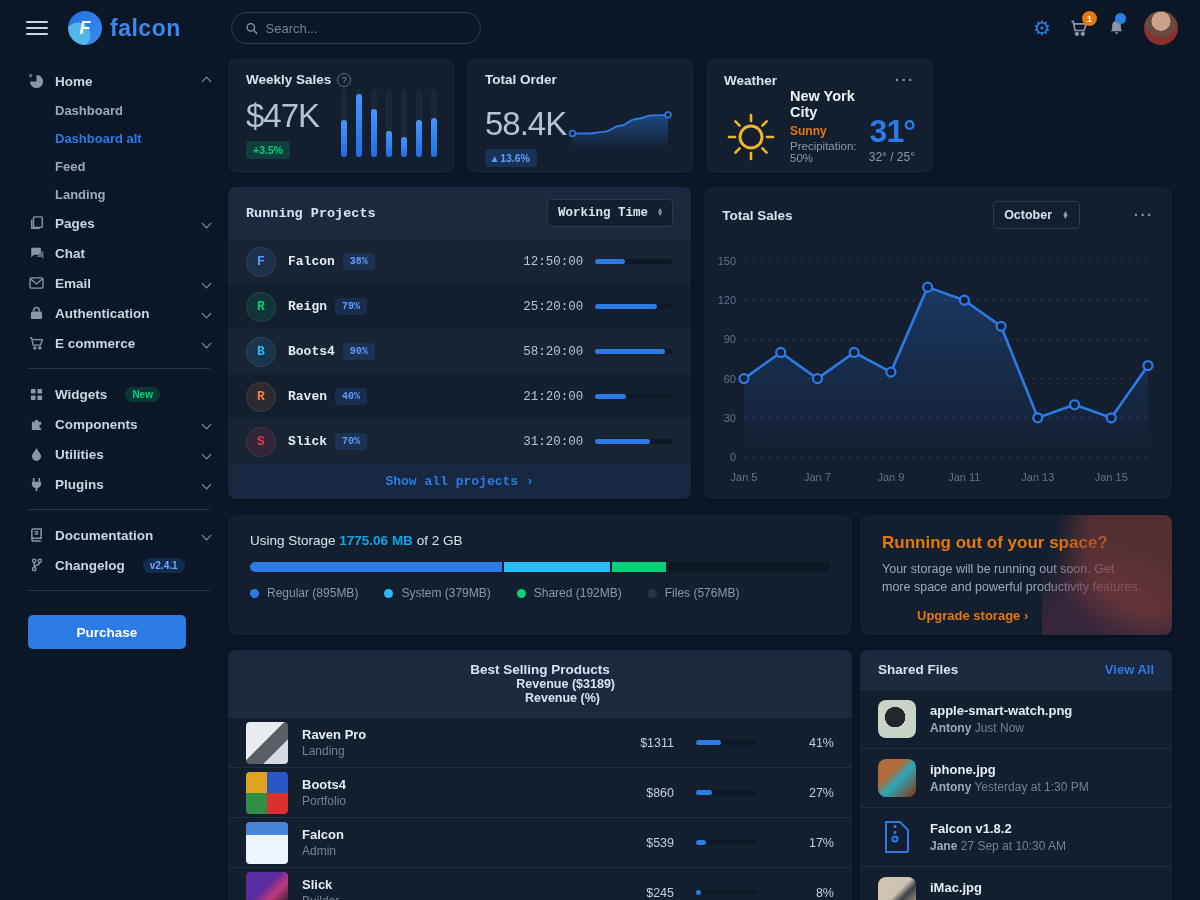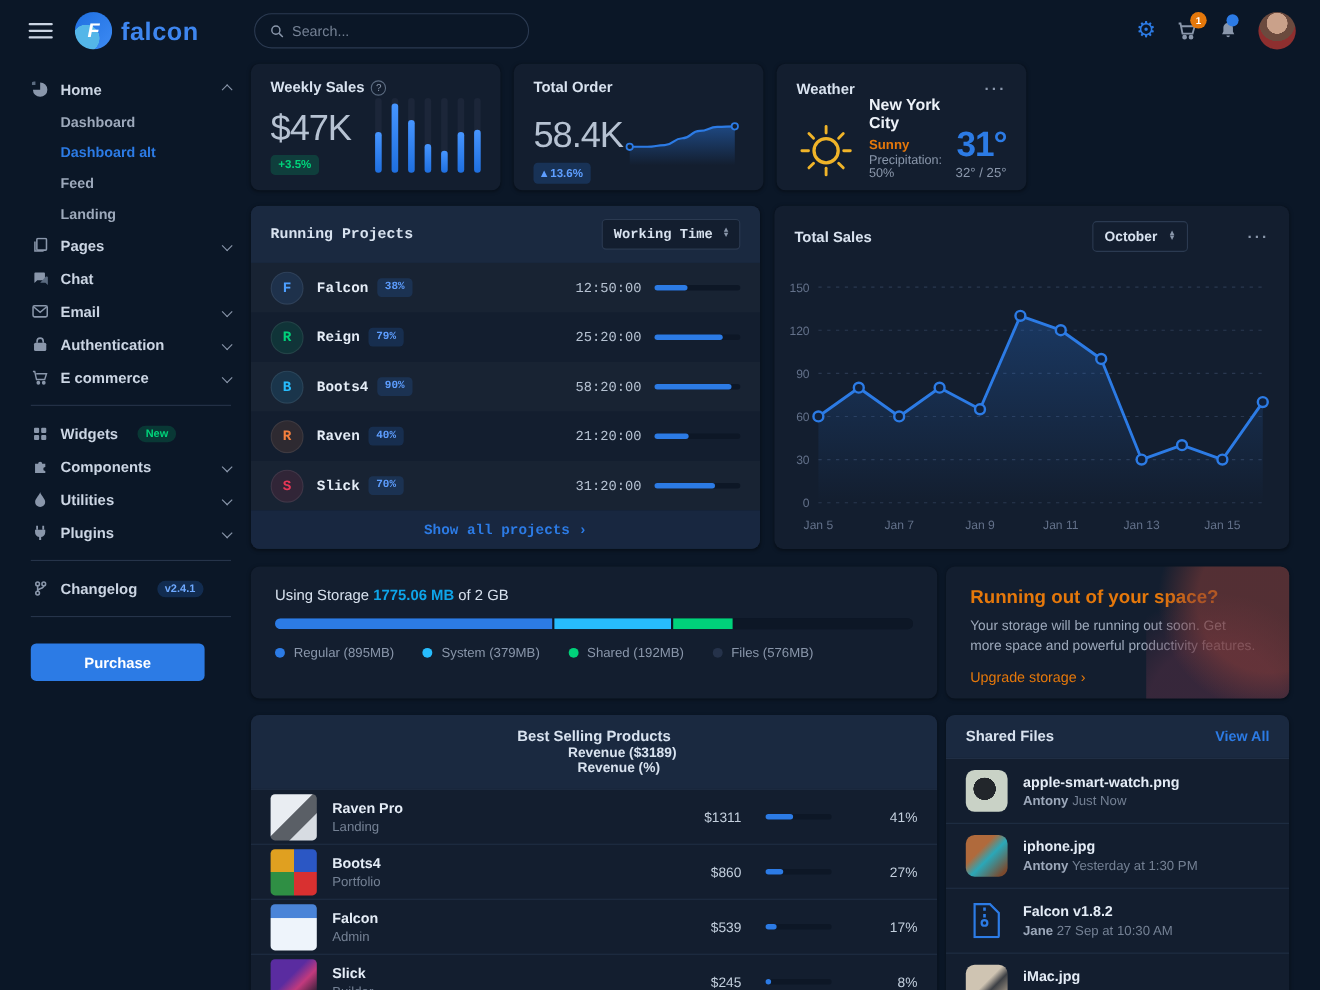--- a/index.html
+++ b/index.html
@@ -137,21 +137,21 @@
   .storage-legend .legend-item { font-size:12px; color:#8a97ab; }
 
   
   .space-card { padding:18px 22px; height:120px; position:relative; }
   .space-card::after { content:""; position:absolute; right:-30px; top:-20px; width:160px; height:170px;
     background:radial-gradient(circle at 70% 30%, rgba(136,61,56,.55) 0 40%, transparent 62%),
                radial-gradient(circle at 40% 90%, rgba(90,48,70,.5) 0 35%, transparent 60%);
     pointer-events:none; }
   .space-title { color:#e5780b; font-weight:bold; font-size:17px; margin-bottom:7px; }
   .space-body { color:#9da9bb; font-size:12.5px; line-height:1.45; width:260px; margin-bottom:12px; }
-  .space-link { color:#e5780b; font-weight:normal; font-size:13px; cursor:pointer; }
+  .space-link { color:#e5780b; font-weight:bold; font-size:13px; cursor:pointer;margin-left:35px; }
 
   
   .table-header { background:#1a2940; display:flex; align-items:center; padding:12px 18px;flex-direction:column; }
   .th-rev { width:150px; text-align:right; color:#d8e2ef; font-weight:bold; font-size:12.5px; }
   .th-pct { width:120px; text-align:right; color:#d8e2ef; font-weight:bold; font-size:12.5px; }
   .product-row { display:flex; align-items:center; padding:8px 18px; height:50px; border-top:1px solid #202e44; }
   .product-row:first-of-type { border-top:0; }
   .p-thumb { width:42px; height:42px; border-radius:4px; margin-right:14px; flex:0 0 42px; }
   .p-info { flex:1; }
   .p-name { color:#e4ecf6; font-weight:bold; font-size:13px; }
@@ -326,20 +326,31 @@
             <path d="M4 1v4M10 1v4" stroke="#8a97ab" stroke-width="1.8"></path>
             <path d="M2 5h10v2a5 5 0 0 1-4 4.9V15H6v-3.1A5 5 0 0 1 2 7z"></path>
           </svg>
     </span>
     <span>Plugins</span>
     <span class="chev down"></span>
   </div>
 
   <div class="side-divider"></div>
 
+  <div class="side-item">
+    <span class="sicon">
+      <svg width="13" height="14" viewBox="0 0 14 15" fill="none" stroke="#8a97ab" stroke-width="1.6">
+            <path d="M2 2.5A1.5 1.5 0 0 1 3.5 1H12v10H3.5A1.5 1.5 0 0 0 2 12.5z"></path>
+            <path d="M2 12.5A1.5 1.5 0 0 0 3.5 14H12"></path>
+            <path d="M5 4h4M5 6.5h4"></path>
+          </svg>
+    </span>
+    <span>Documentation</span>
+    <span class="chev down"></span>
+  </div>
   <div class="side-item">
     <span class="sicon">
       <svg width="12" height="14" viewBox="0 0 12 15" fill="none" stroke="#8a97ab" stroke-width="1.5">
             <circle cx="3" cy="3" r="1.8"></circle>
             <circle cx="9" cy="3" r="1.8"></circle>
             <circle cx="3" cy="12" r="1.8"></circle>
             <path d="M3 5v5M9 5c0 3-6 2-6 5"></path>
           </svg>
     </span>
     <span>Changelog</span>

